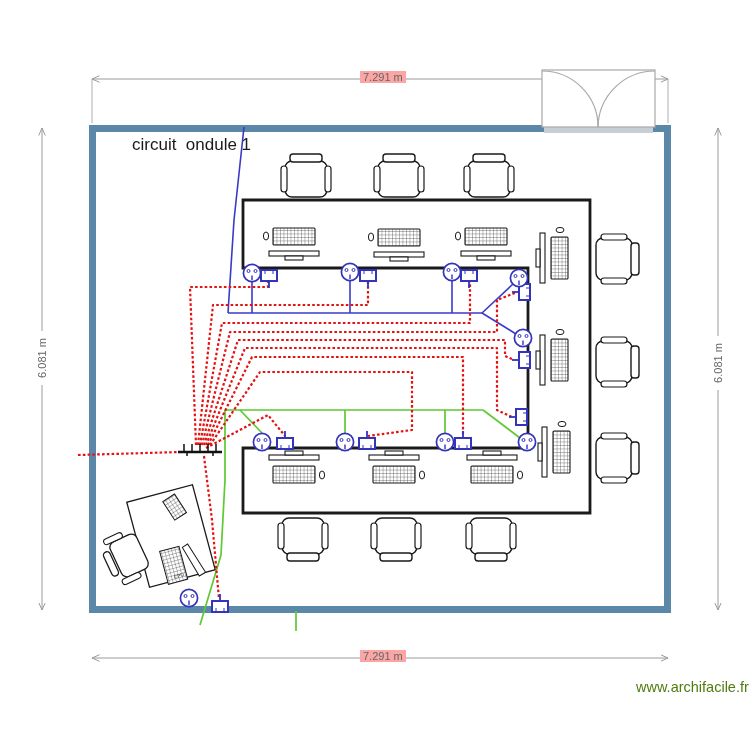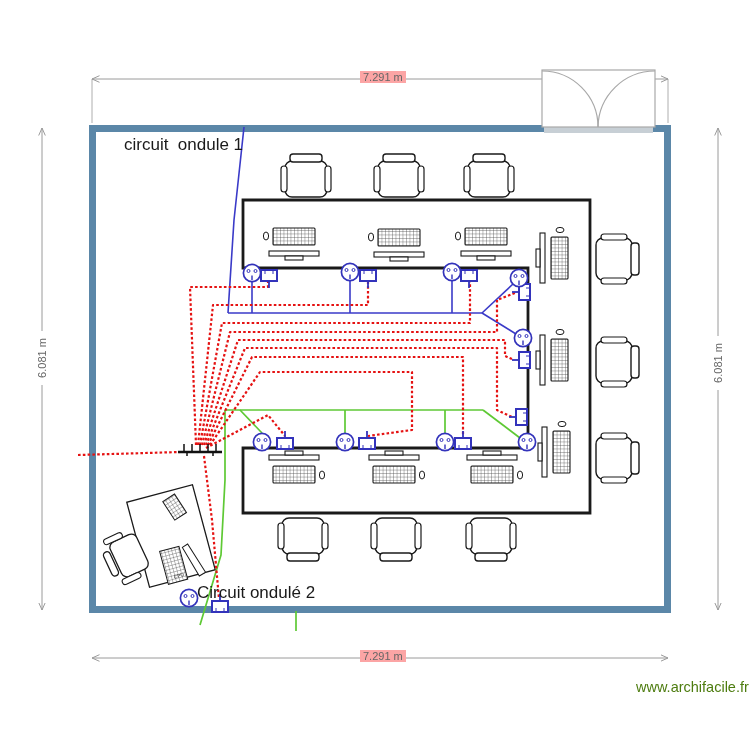--- a/index.html
+++ b/index.html
@@ -312,22 +312,21 @@
         <line x1="-16" y1="-5" x2="-16" y2="3" stroke="#111" stroke-width="1.5"></line>
         <line x1="-8" y1="-5" x2="-8" y2="3" stroke="#111" stroke-width="1.5"></line>
         <line x1="0" y1="-5" x2="0" y2="3" stroke="#111" stroke-width="1.5"></line>
         <line x1="8" y1="-5" x2="8" y2="3" stroke="#111" stroke-width="1.5"></line>
         <line x1="16" y1="-5" x2="16" y2="3" stroke="#111" stroke-width="1.5"></line>
         <line x1="-13" y1="3" x2="-13" y2="7" stroke="#111" stroke-width="1.5"></line>
         <line x1="13" y1="3" x2="13" y2="7" stroke="#111" stroke-width="1.5"></line>
       </g>
     </svg>
 
-  <div class="lbl" style="left:124px;top:134px;">circuit  ondule 1</div>
-  <div class="lbl" style="left:197px;top:582px;">Circuit ondulé 2</div>
+  <div class="lbl" style="left:132px;top:134px;">circuit  ondule 1</div>
 
   <div class="dim" style="left:360px;top:71px;">7.291 m</div>
   <div class="dim" style="left:360px;top:650px;">7.291 m</div>
   <div class="dim rot" style="left:15px;top:352px;">6.081 m</div>
   <div class="dim rot" style="left:691px;top:357px;">6.081 m</div>
 
   <div class="watermark" style="left:636px;top:679px;">www.archifacile.fr</div>
 </div>
 
 </body></html>

